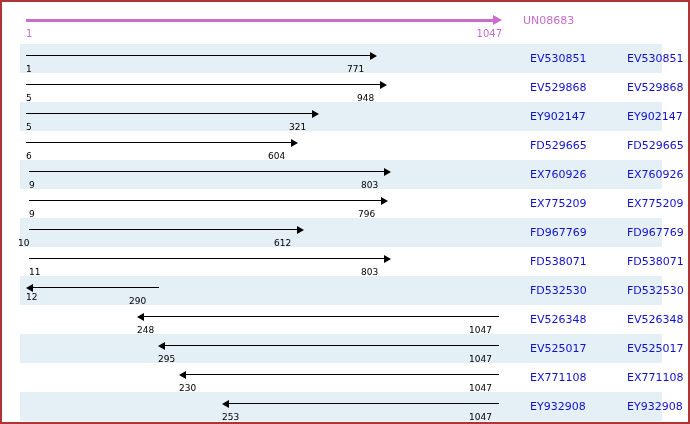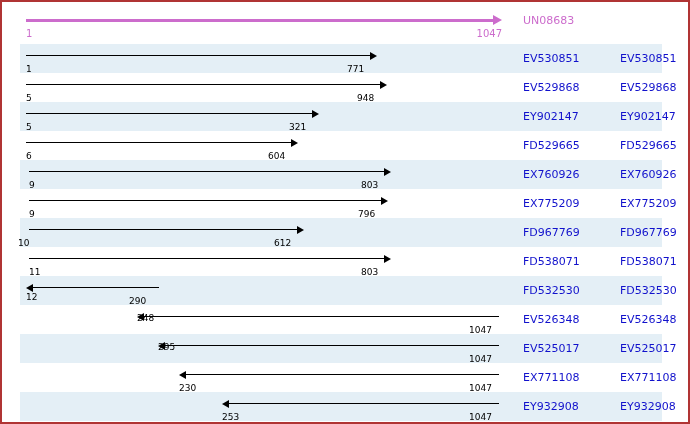--- a/index.html
+++ b/index.html
@@ -92,20 +92,21 @@
     white-space: nowrap;
   }
   .coord.right { text-align: left; }
   
   .acc {
     position: absolute;
     color: #1111cc;
     font-size: 11px;
     font-family: "DejaVu Sans", sans-serif;
     white-space: nowrap;
+    margin-left: 7px;
   }
 </style>
 </head>
 <body>
 
 <div id="app">
   <div class="canvas">
 
     <div id="bands">
         <div class="band" style="top: 42px; height: 29px;"></div>
@@ -192,29 +193,29 @@
           <div class="hline" style="top: 285px; left: 31px; width: 126px;"></div>
           <div class="harrow-l" style="top: 282px; left: 24px;"></div>
           <div class="coord" style="top: 290px; left: 24px;">12</div>
           <div class="coord right" style="top: 294px; left: 127px; width: 34px;">290</div>
           <div class="acc" style="top: 282px; left: 521px;">FD532530</div>
           <div class="acc" style="top: 282px; left: 618px;">FD532530</div>
         </div>
         <div>
           <div class="hline" style="top: 314px; left: 142px; width: 355px;"></div>
           <div class="harrow-l" style="top: 311px; left: 135px;"></div>
-          <div class="coord" style="top: 311px; left: 135px; text-align: right;">248</div>
+          <div class="coord" style="top: 323px; left: 135px; text-align: right;">248</div>
           <div class="coord right" style="top: 323px; left: 467px; width: 34px;">1047</div>
           <div class="acc" style="top: 311px; left: 521px;">EV526348</div>
           <div class="acc" style="top: 311px; left: 618px;">EV526348</div>
         </div>
         <div>
           <div class="hline" style="top: 343px; left: 163px; width: 334px;"></div>
           <div class="harrow-l" style="top: 340px; left: 156px;"></div>
-          <div class="coord" style="top: 340px; left: 156px;">295</div>
+          <div class="coord" style="top: 352px; left: 156px;">295</div>
           <div class="coord right" style="top: 352px; left: 467px; width: 34px;">1047</div>
           <div class="acc" style="top: 340px; left: 521px;">EV525017</div>
           <div class="acc" style="top: 340px; left: 618px;">EV525017</div>
         </div>
         <div>
           <div class="hline" style="top: 372px; left: 184px; width: 313px;"></div>
           <div class="harrow-l" style="top: 369px; left: 177px;"></div>
           <div class="coord" style="top: 381px; left: 177px;">230</div>
           <div class="coord right" style="top: 381px; left: 467px; width: 34px;">1047</div>
           <div class="acc" style="top: 369px; left: 521px;">EX771108</div>

